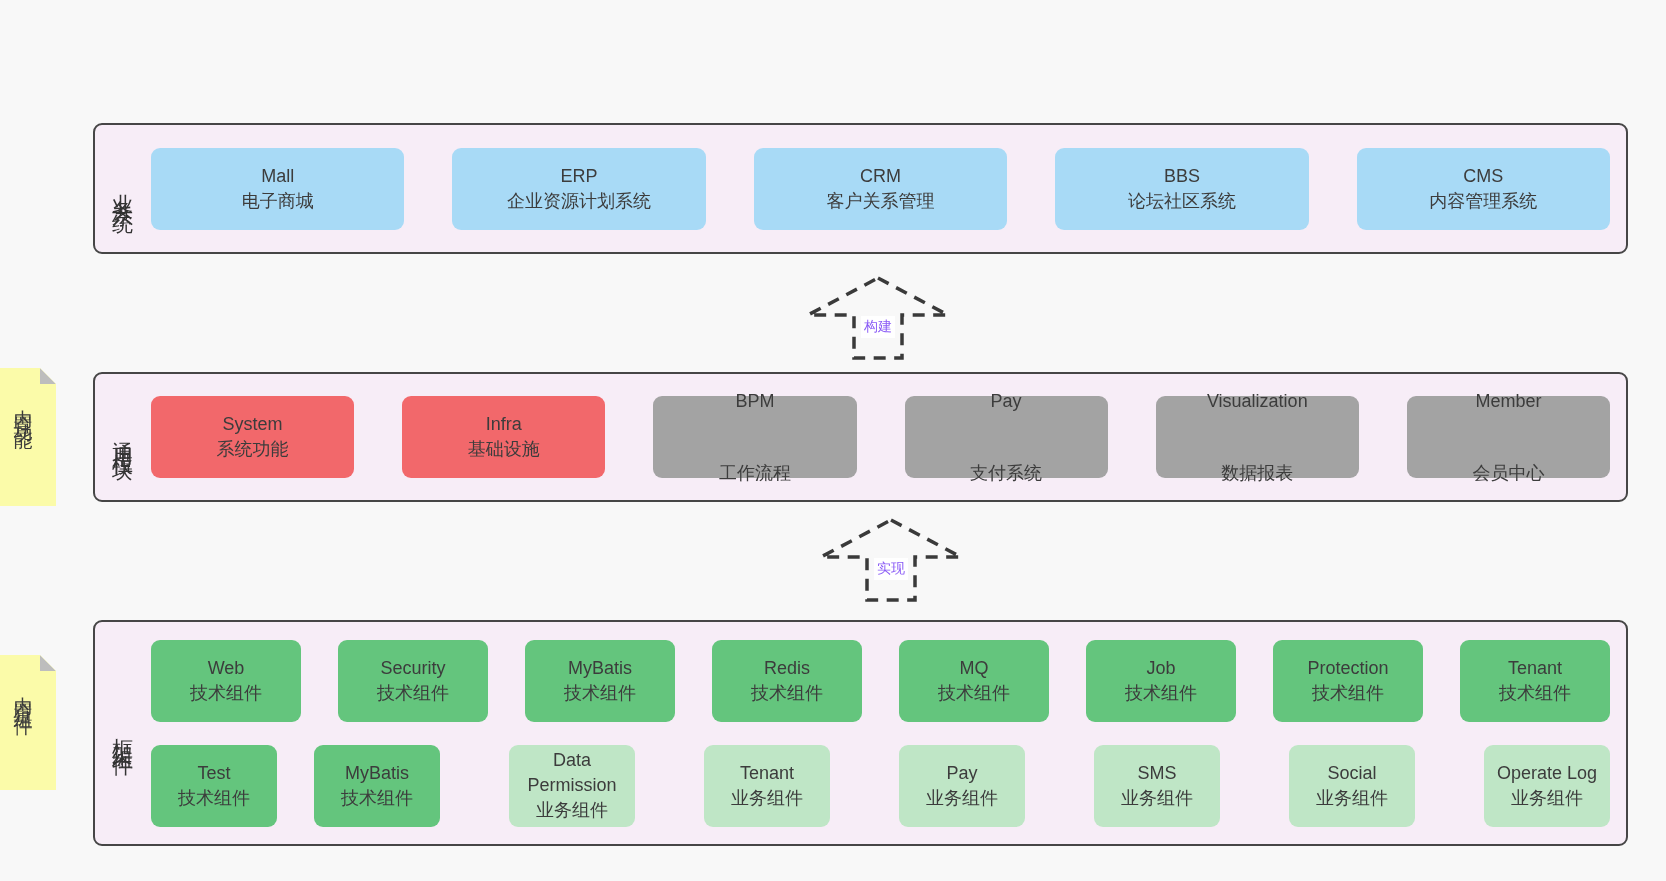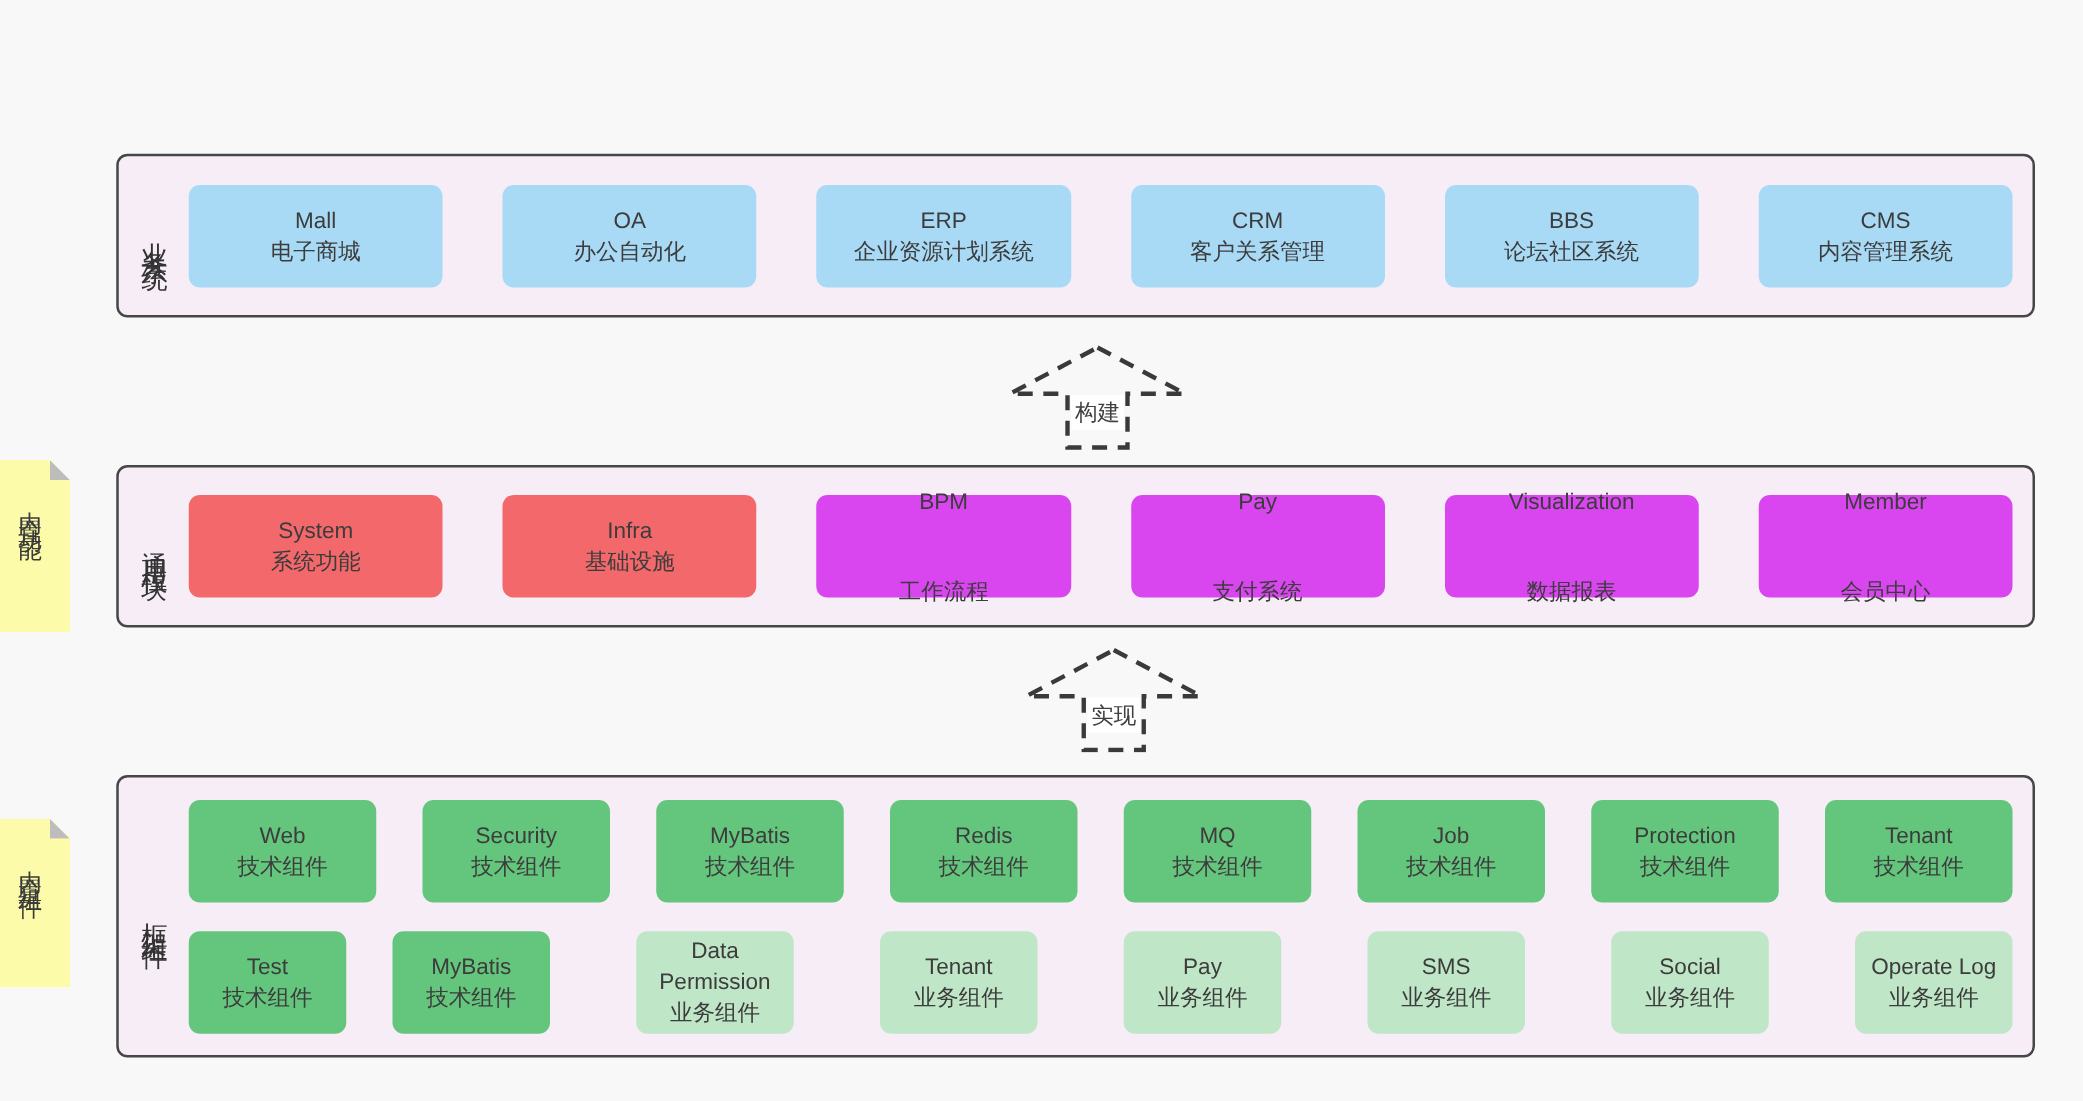--- a/index.html
+++ b/index.html
@@ -61,33 +61,33 @@
 
   
   .box{
     flex:1;height:82px;border-radius:9px;
     display:flex;flex-direction:column;justify-content:center;align-items:center;
     text-align:center;font-size:18px;line-height:25px;
   }
   .box .box-name,.box .box-desc{width:100%;}
   .blue{background:#a8daf6;}
   .red{background:#f2686b;}
-  .pink{background:#d946ef;gap:47px;}
+  .pink{background:#a3a3a3;gap:47px;}
   .green{background:#64c57d;}
   .lightgreen{background:#bfe6c6;margin-left:32px;}
 
   
   .arrow{
     position:absolute;width:146px;height:84px;z-index:2;
   }
   .arrow svg{position:absolute;left:0;top:0;}
   .arrow .arrow-label{
     position:absolute;left:50%;top:40px;transform:translateX(-50%);
     background:#ffffff;
-    font-size:18px;color:#404040;
+    font-size:14px;color:#8b5cf6;
     padding:2px 3px;white-space:nowrap;
   }
 </style>
 </head>
 <body>
 
 <div class="stage">
 
   <div class="note" style="top:368px;height:138px;">
     <div class="fold"></div>
@@ -100,24 +100,20 @@
   </div>
 
   <div class="panel" style="top:123px;height:131px;">
     <div class="panel-label">
       <span class="vtext">业务系统</span>
     </div>
     <div class="panel-content">
       <div class="box blue">
         <div class="box-name">Mall</div>
         <div class="box-desc">电子商城</div>
-      </div>
-      <div class="box blue">
-        <div class="box-name">OA</div>
-        <div class="box-desc">办公自动化</div>
       </div>
       <div class="box blue">
         <div class="box-name">ERP</div>
         <div class="box-desc">企业资源计划系统</div>
       </div>
       <div class="box blue">
         <div class="box-name">CRM</div>
         <div class="box-desc">客户关系管理</div>
       </div>
       <div class="box blue">

